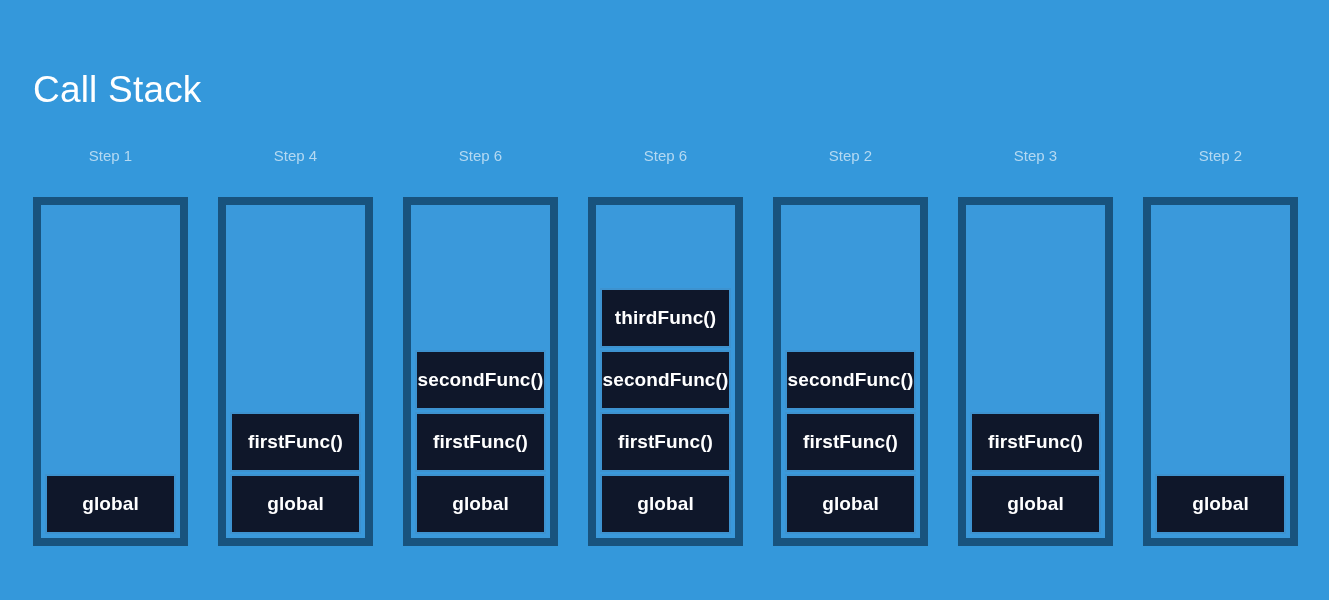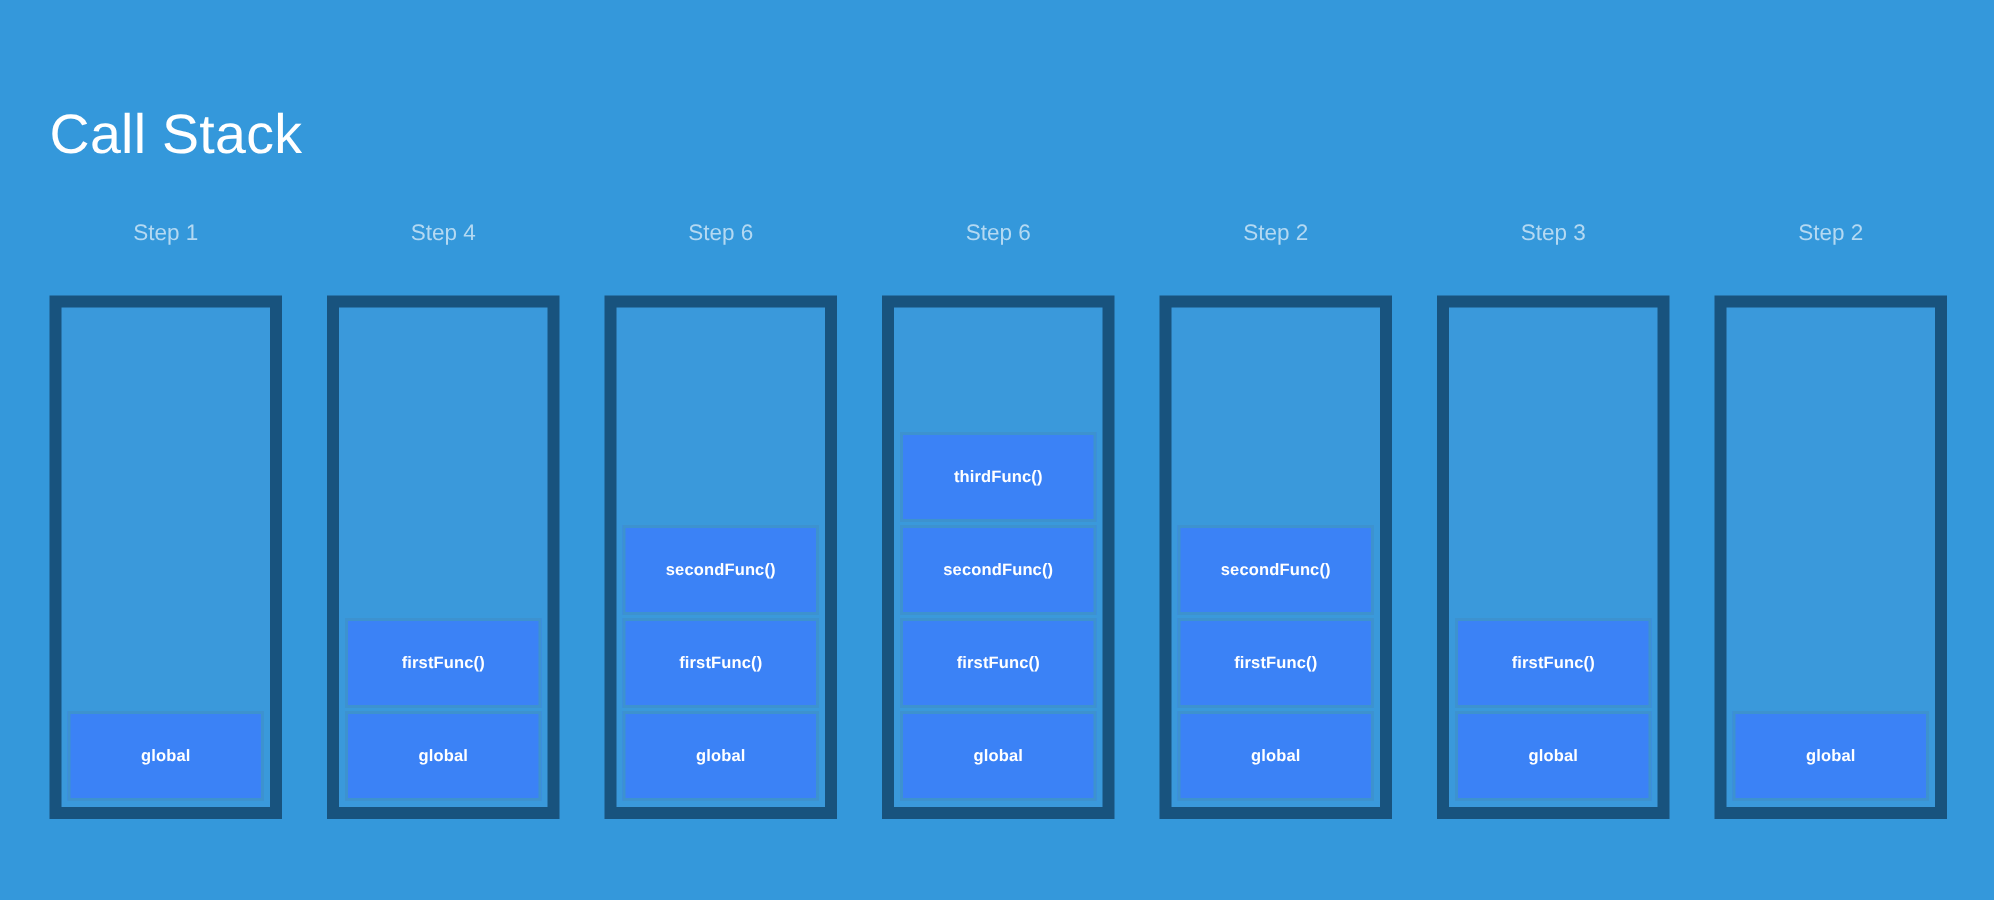--- a/index.html
+++ b/index.html
@@ -74,24 +74,24 @@
     flex-direction: column;
     justify-content: flex-end;
     width: 100%;
     height: 100%;
   }
 
   .stack-box {
     box-sizing: border-box;
     height: 60px;
     margin-top: 2px;
-    background: #3b82f6;
+    background: #0f172a;
     border: 2px solid #3d92cf;
     color: #ffffff;
-    font-size: 11px;
+    font-size: 19px;
     font-weight: bold;
     display: flex;
     align-items: center;
     justify-content: center;
     white-space: nowrap;
     letter-spacing: 0.1px;
   }
 </style>
 </head>
 <body>

